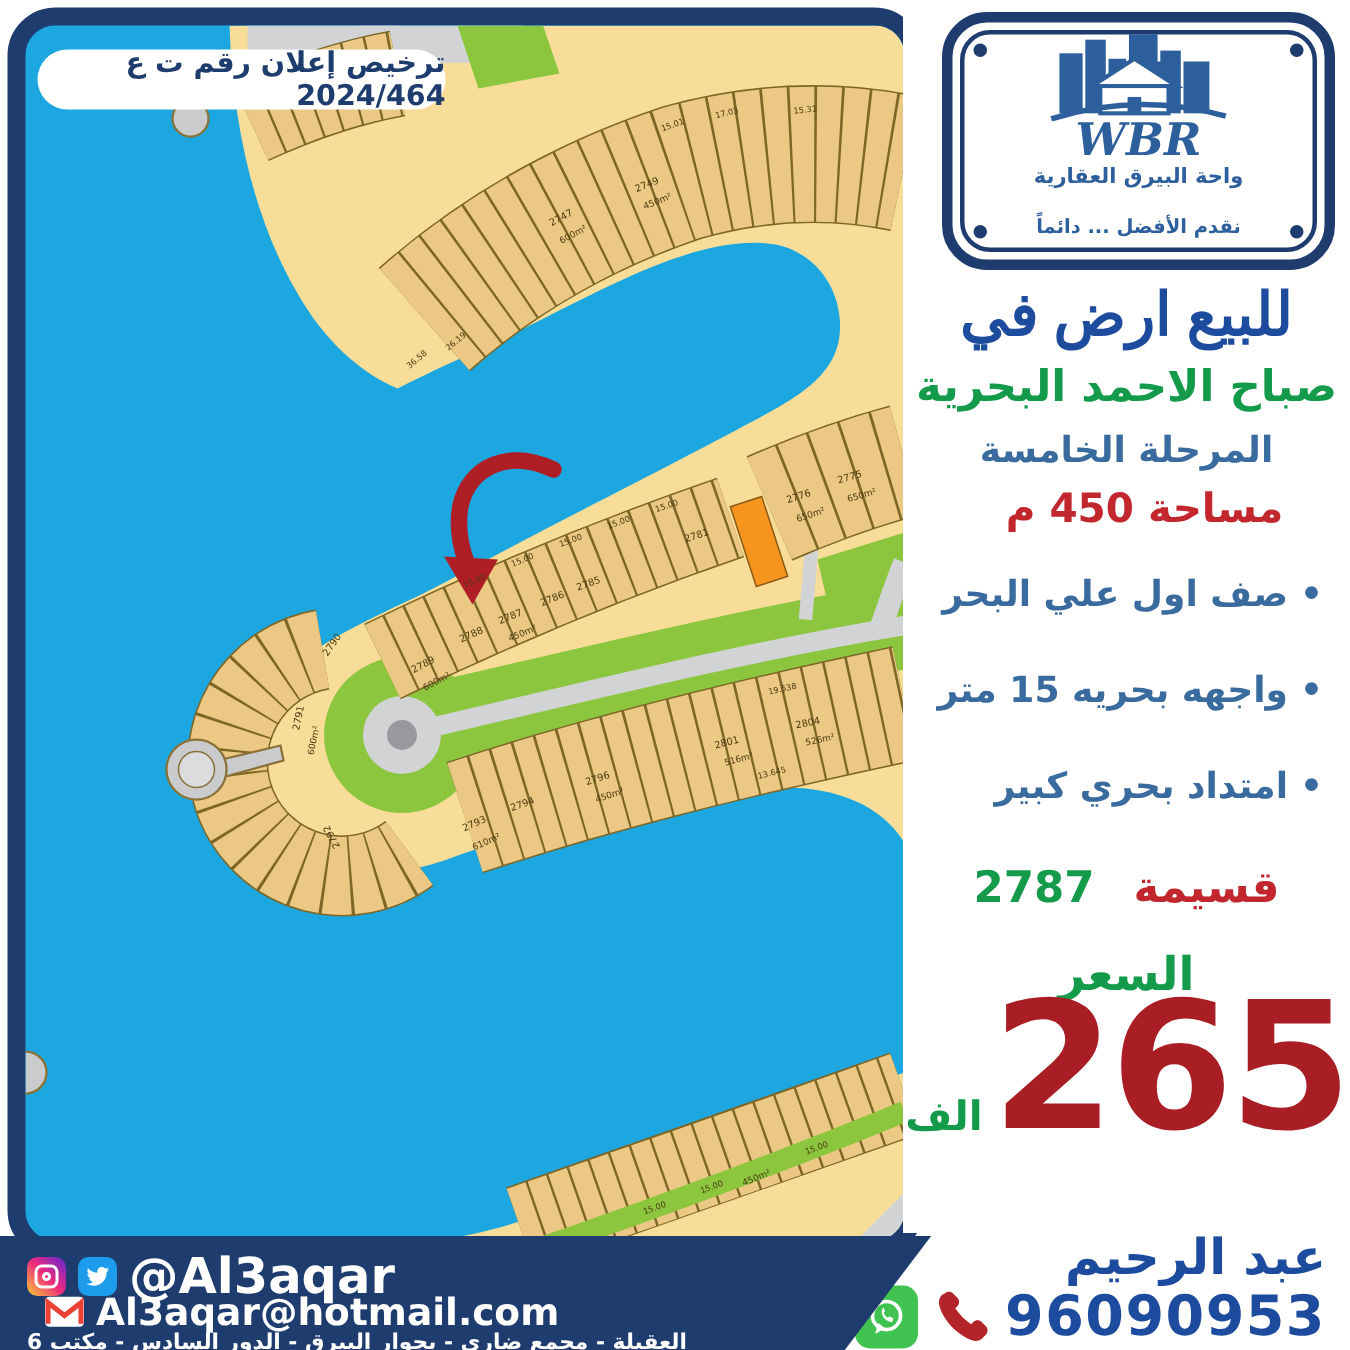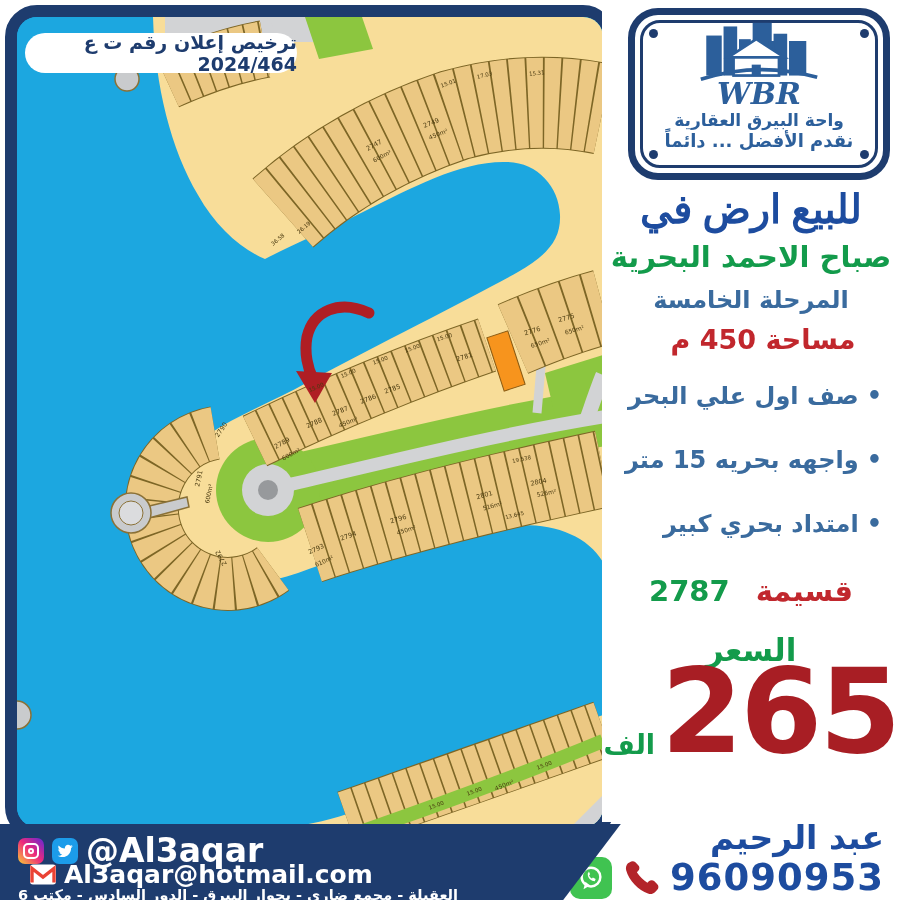--- a/index.html
+++ b/index.html
@@ -19,22 +19,22 @@
   
   #panel{position:absolute;left:602px;top:0;width:298px;height:822px;background:#fff;}
   #plaque{position:absolute;left:26px;top:8px;width:248px;height:158px;
           border:7px solid var(--navy);border-radius:30px;}
   #plaque-inner{position:absolute;left:5px;top:5px;right:5px;bottom:5px;
           border:3px solid var(--navy);border-radius:20px;}
   .plaque-dot{position:absolute;width:9px;height:9px;border-radius:50%;background:var(--navy);}
   #logo-wrap{position:absolute;left:0;top:6px;width:100%;text-align:center;}
   #logo-acronym{color:var(--logo-blue);font-size:30px;font-weight:bold;font-style:italic;
                 font-family:"DejaVu Serif",serif;line-height:1;margin-top:-6px;}
-  #logo-name{color:var(--logo-blue);font-size:17px;font-weight:bold;direction:rtl;margin-top:1px;}
-  #logo-slogan{color:var(--logo-blue);font-size:18px;font-weight:bold;direction:rtl;margin-top:0;}
+  #logo-name{color:var(--logo-blue);font-size:14px;font-weight:bold;direction:rtl;margin-top:1px;}
+  #logo-slogan{color:var(--logo-blue);font-size:13px;font-weight:bold;direction:rtl;margin-top:18px;}
   .adline{position:absolute;width:100%;text-align:center;direction:rtl;font-weight:bold;}
   #ad-title{top:186px;font-size:40px;color:var(--blue-text);font-family:Liberation Serif, serif;}
   #ad-location{top:240px;font-size:29px;color:var(--green-text);}
   #ad-phase{top:286px;font-size:24px;color:var(--steel-blue);}
   #ad-area{top:324px;font-size:27px;color:var(--red);padding-left:12px;}
   .feature{position:absolute;right:18px;width:264px;direction:rtl;text-align:right;
            font-size:24px;font-weight:bold;color:var(--steel-blue);}
   .feature .bullet{margin-left:8px;}
   #plot-row{position:absolute;top:574px;width:100%;display:flex;direction:rtl;
             justify-content:center;gap:26px;font-weight:bold;font-size:29px;}

